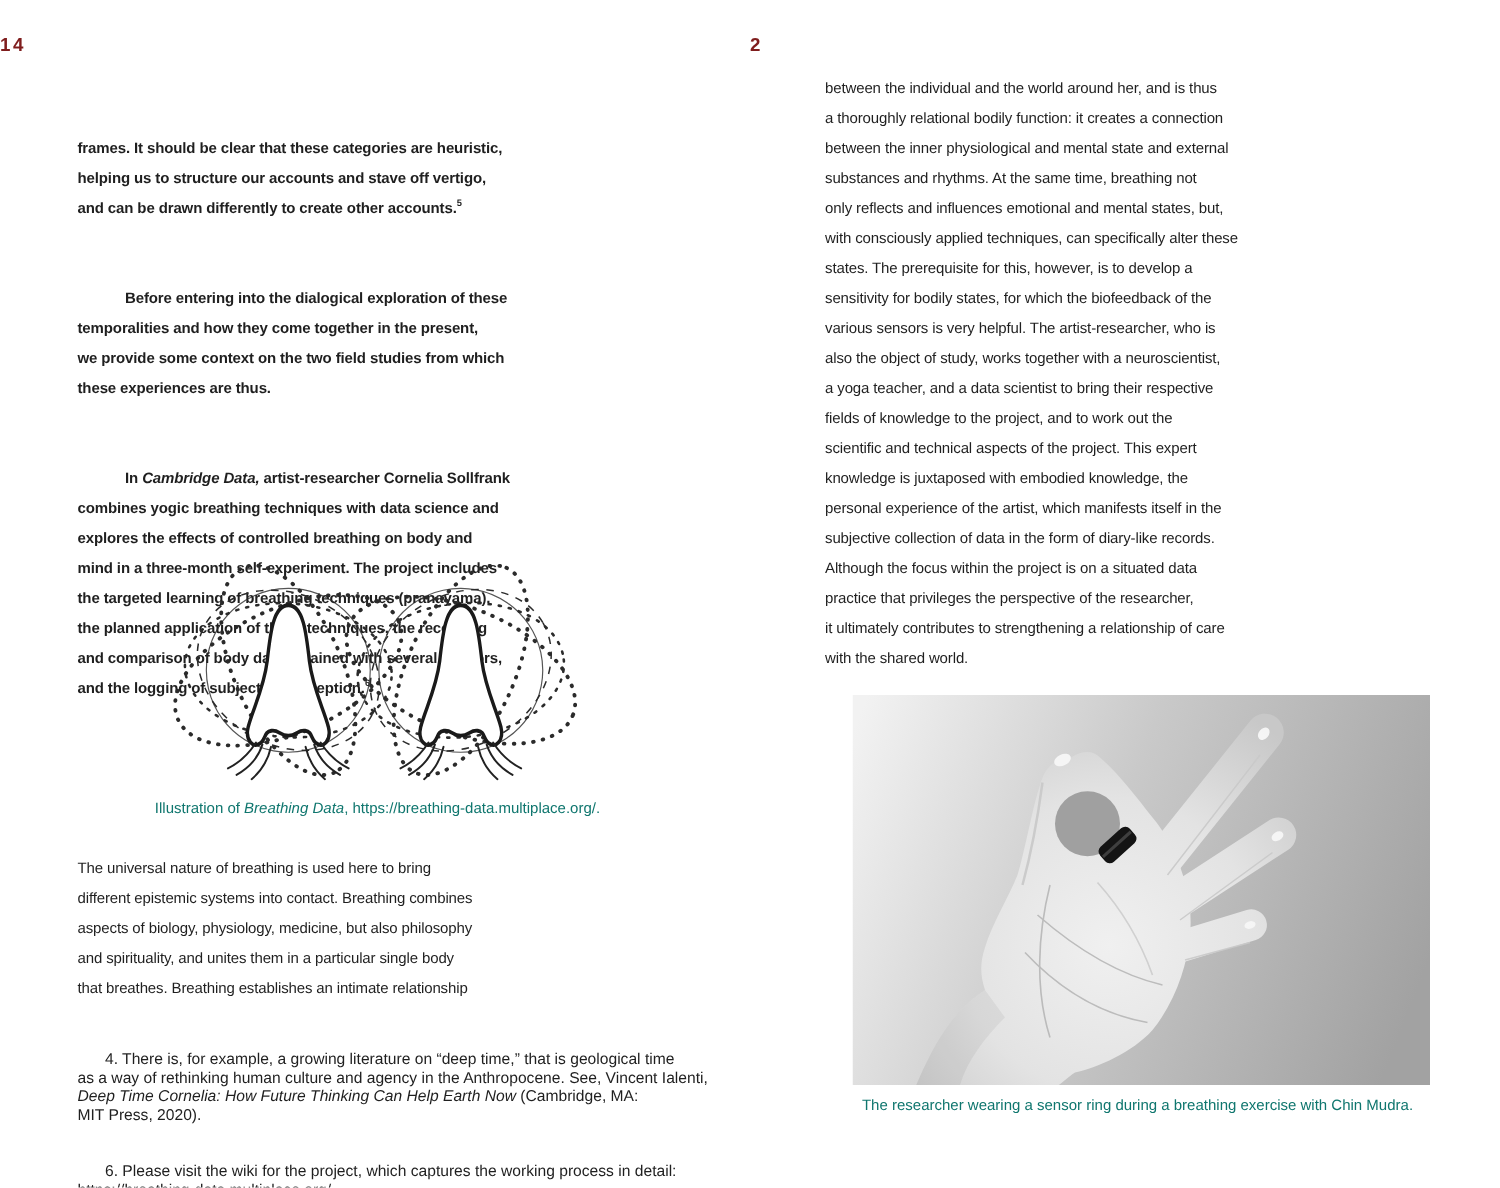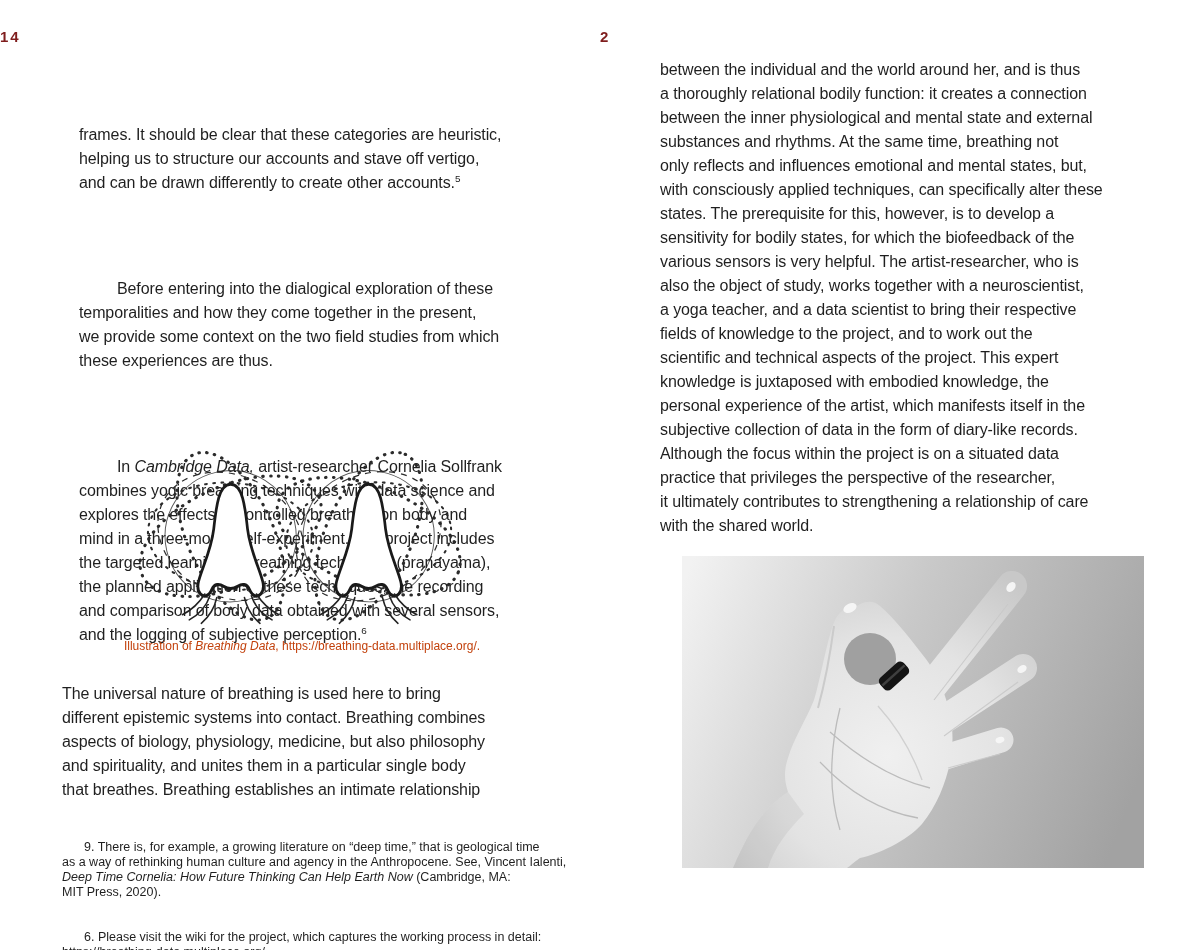--- a/index.html
+++ b/index.html
@@ -9,29 +9,29 @@
   }
   .abs{position:absolute;}
   .page{position:absolute;top:0;height:950px;width:600px;}
   #page-left{left:0;}
   #page-right{left:600px;}
   .pagenum{
     top:28px;left:0;width:600px;text-align:left;
     font-size:15px;font-weight:bold;letter-spacing:2px;color:#7f1d1d;
   }
   .body-text{
-    font-size:16px;line-height:24px;letter-spacing:-0.1px;
+    font-size:12px;line-height:24px;letter-spacing:-0.1px;
     white-space:pre;color:#1f1f1f;
   }
-  .para{margin:17px;}
+  .para{margin:0;font-weight:bold;}
   .para.indent{text-indent:38px;}
   sup{font-size:0.62em;vertical-align:super;line-height:0;}
   .i{font-style:italic;}
   .caption{
-    font-size:12px;line-height:15px;text-align:center;white-space:pre;color:#c2410c;
+    font-size:12px;line-height:15px;text-align:center;white-space:pre;color:#0f766e;
   }
   .footnotes{
     font-size:12.5px;line-height:15px;white-space:pre;color:#1f1f1f;
   }
   .fn-item{text-indent:22px;margin:0;}
   svg{display:block;}
   
   .e-bead{fill:none;stroke-dasharray:0.6 8.5;stroke-width:3.6;stroke-linecap:round;}
   .e-dash{fill:none;stroke-dasharray:7 7;stroke-width:1.4;}
   .e-dash2{fill:none;stroke-dasharray:2 7.5;stroke-width:2.4;stroke-linecap:round;}
@@ -111,21 +111,21 @@
 
   <div class="abs caption" style="left:60px;top:639px;width:484px;"><span>Illustration of </span><span class="i">Breathing Data</span><span>, https://breathing-data.multiplace.org/.</span></div>
 
   <div class="abs body-text" style="left:62px;top:682px;width:545px;">The universal nature of breathing is used here to bring
 different epistemic systems into contact. Breathing combines
 aspects of biology, physiology, medicine, but also philosophy
 and spirituality, and unites them in a particular single body
 that breathes. Breathing establishes an intimate relationship</div>
 
   <div class="abs footnotes" style="left:62px;top:810px;width:545px;">
-    <div class="fn-item"><span>9. There is, for example, a growing literature on “deep time,” that is geological time
+    <div class="fn-item"><span>4. There is, for example, a growing literature on “deep time,” that is geological time
 as a way of rethinking human culture and agency in the Anthropocene. See, Vincent Ialenti,
 </span><span class="i">Deep Time Cornelia: How Future Thinking Can Help Earth Now</span><span> (Cambridge, MA:
 MIT Press, 2020).</span></div>
     <div class="fn-item">6. Please visit the wiki for the project, which captures the working process in detail:
 https://breathing-data.multiplace.org/.</div>
   </div>
 </div>
 
 <div class="page" id="page-right">
 
@@ -212,13 +212,14 @@
     </g>
 
     <g fill="#f7f7f7" opacity="0.95">
       <ellipse cx="168" cy="52" rx="7" ry="4.5" transform="rotate(-25 168 52)"></ellipse>
       <ellipse cx="329" cy="31" rx="5.5" ry="4" transform="rotate(-50 329 31)"></ellipse>
       <ellipse cx="340" cy="113" rx="5" ry="3.5" transform="rotate(-30 340 113)"></ellipse>
       <ellipse cx="318" cy="184" rx="4.5" ry="3" transform="rotate(-15 318 184)"></ellipse>
     </g>
   </svg>
 
+  <div class="abs caption" style="left:55px;top:877px;width:510px;">The researcher wearing a sensor ring during a breathing exercise with Chin Mudra.</div>
 </div>
 
 </body></html>

